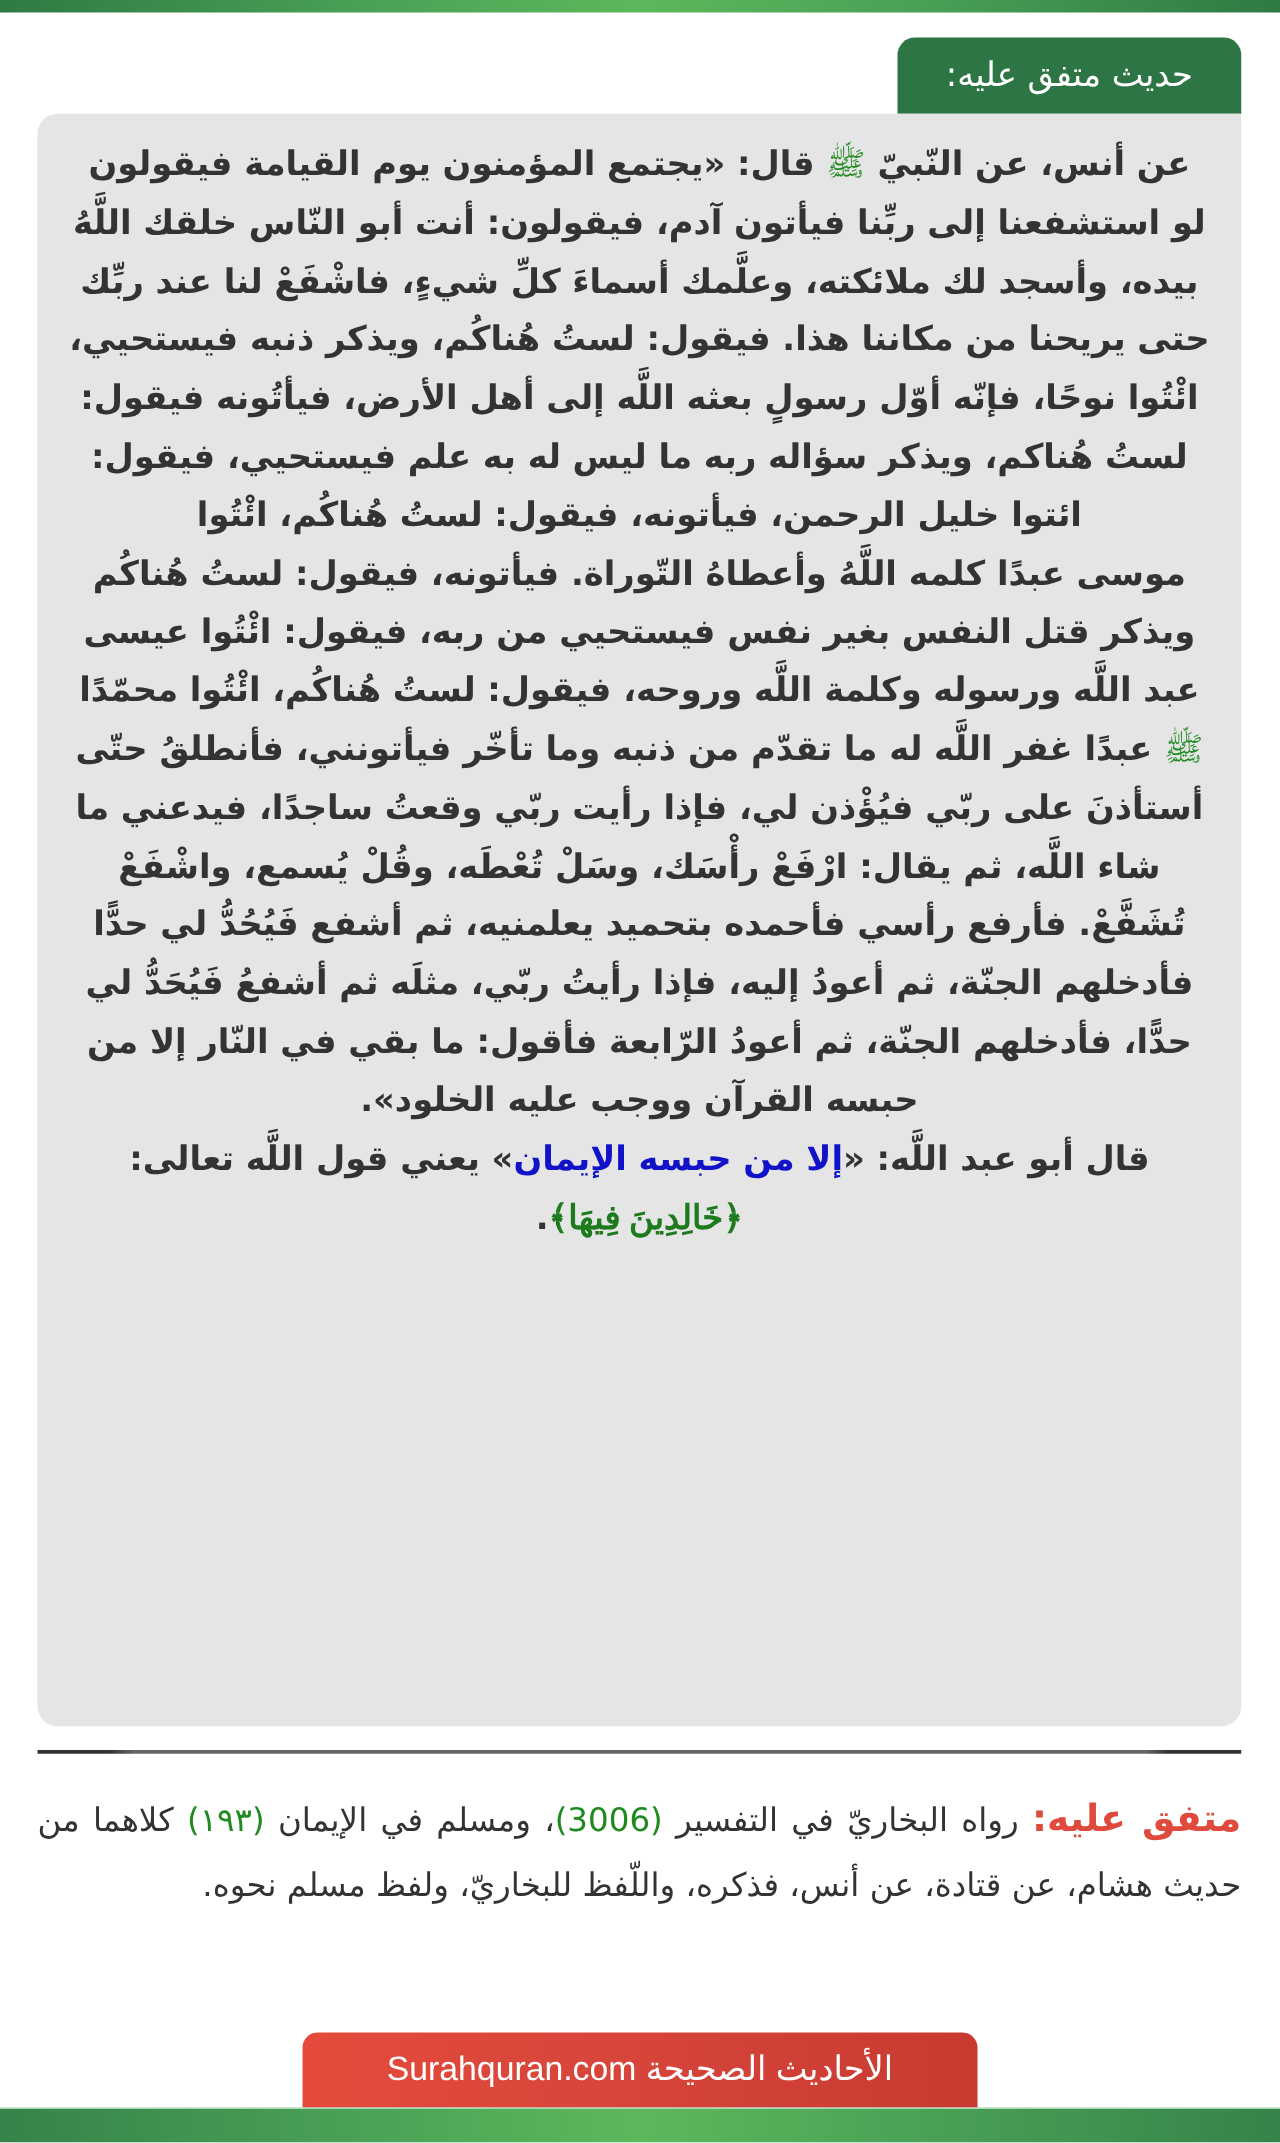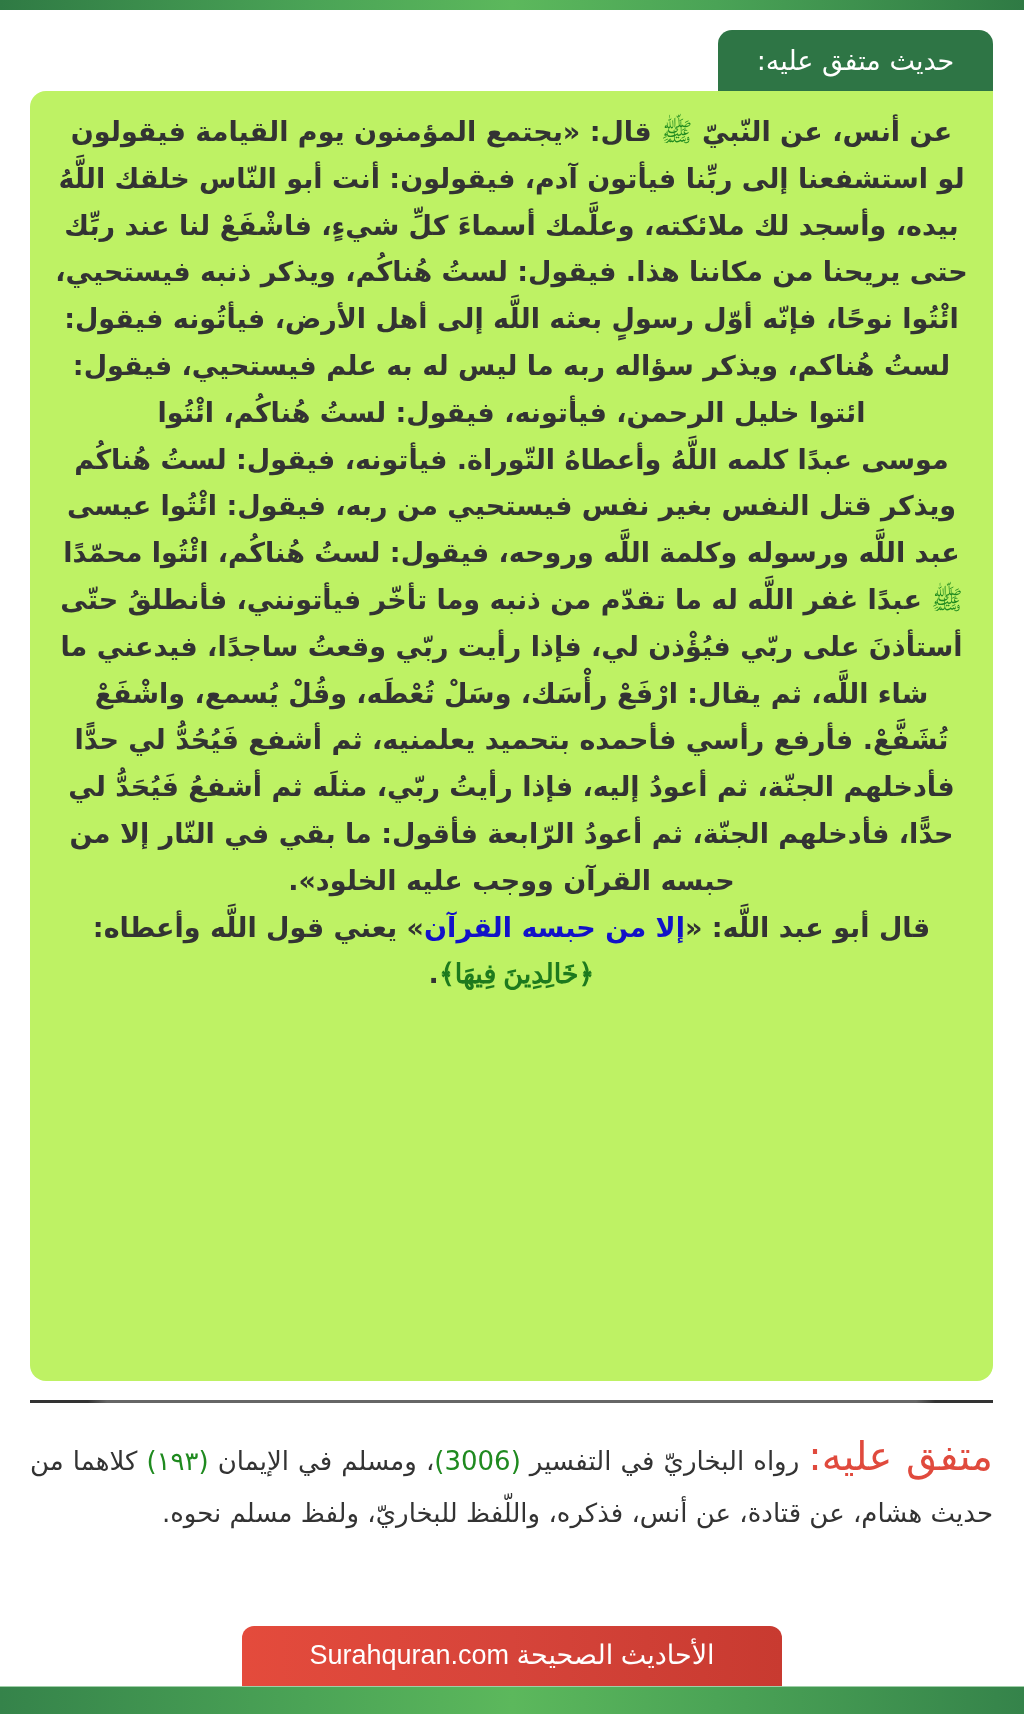--- a/index.html
+++ b/index.html
@@ -18,21 +18,21 @@
 
   .label-tab {
     position: absolute; left: 718px; top: 30px; width: 275px; height: 61px;
     background: #2e7545; border-radius: 14px 14px 0 0;
     color: #ffffff; font-size: 27px; line-height: 61px;
     text-align: center; direction: rtl; font-family: "DejaVu Sans", sans-serif;
   }
 
   .hadith-box {
     position: absolute; left: 30px; top: 91px; width: 963px; height: 1290px;
-    background: #bef264; border-radius: 0 0 16px 16px;
+    background: #e5e5e5; border-radius: 0 0 16px 16px;
     border-top-left-radius: 16px;
     padding: 18px 24px 0 24px;
   }
   .hadith-text {
     direction: rtl; text-align: center;
     font-size: 27px; font-weight: bold; line-height: 46.8px;
     color: #333333; font-family: "DejaVu Sans", sans-serif;
   }
   .pbuh { color: #1f8a1f; font-weight: normal; font-size: 26px; }
   .blue { color: #1212c8; }
@@ -42,21 +42,21 @@
     position: absolute; left: 30px; top: 1400px; width: 963px; height: 3px;
     background: linear-gradient(90deg, #333 0%, #333 6%, #666 8%, #666 92%, #333 94%, #333 100%);
   }
 
   .source {
     position: absolute; left: 30px; top: 1430px; width: 963px;
     direction: rtl; text-align: justify; text-align-last: right;
     font-size: 26px; line-height: 52px; color: #333333;
     font-family: "DejaVu Sans", sans-serif;
   }
-  .source-title { color: #e04a3d; font-weight: normal; font-size: 40px; }
+  .source-title { color: #e04a3d; font-weight: bold; font-size: 30px; }
   .num { color: #1f8a1f; margin-top: 20px; }
 
   .brand-button {
     position: absolute; left: 242px; top: 1626px; width: 540px; height: 60px;
     background: linear-gradient(90deg, #e44b3c 0%, #d6443a 50%, #c83a30 100%);
     border-radius: 12px 12px 0 0;
     color: #ffffff; font-size: 27px; line-height: 58px;
     text-align: center; direction: rtl; font-family: Liberation Sans, sans-serif;
   }
 </style>
@@ -68,21 +68,21 @@
 <div class="label-tab">حديث متفق عليه:</div>
 
 <div class="hadith-box">
   <p class="hadith-text">
     <span>عن أنس، عن النّبيّ</span>
     <span class="pbuh">ﷺ</span>
     <span>قال: «يجتمع المؤمنون يوم القيامة فيقولون لو استشفعنا إلى ربِّنا فيأتون آدم، فيقولون: أنت أبو النّاس خلقك اللَّهُ بيده، وأسجد لك ملائكته، وعلَّمك أسماءَ كلِّ شيءٍ، فاشْفَعْ لنا عند ربِّك حتى يريحنا من مكاننا هذا. فيقول: لستُ هُناكُم، ويذكر ذنبه فيستحيي، ائْتُوا نوحًا، فإنّه أوّل رسولٍ بعثه اللَّه إلى أهل الأرض، فيأتُونه فيقول: لستُ هُناكم، ويذكر سؤاله ربه ما ليس له به علم فيستحيي، فيقول: ائتوا خليل الرحمن، فيأتونه، فيقول: لستُ هُناكُم، ائْتُوا</span><br>
     <span>موسى عبدًا كلمه اللَّهُ وأعطاهُ التّوراة. فيأتونه، فيقول: لستُ هُناكُم ويذكر قتل النفس بغير نفس فيستحيي من ربه، فيقول: ائْتُوا عيسى عبد اللَّه ورسوله وكلمة اللَّه وروحه، فيقول: لستُ هُناكُم، ائْتُوا محمّدًا</span>
     <span class="pbuh">ﷺ</span>
     <span>عبدًا غفر اللَّه له ما تقدّم من ذنبه وما تأخّر فيأتونني، فأنطلقُ حتّى أستأذنَ على ربّي فيُؤْذن لي، فإذا رأيت ربّي وقعتُ ساجدًا، فيدعني ما شاء اللَّه، ثم يقال: ارْفَعْ رأْسَك، وسَلْ تُعْطَه، وقُلْ يُسمع، واشْفَعْ تُشَفَّعْ. فأرفع رأسي فأحمده بتحميد يعلمنيه، ثم أشفع فَيُحُدُّ لي حدًّا فأدخلهم الجنّة، ثم أعودُ إليه، فإذا رأيتُ ربّي، مثلَه ثم أشفعُ فَيُحَدُّ لي حدًّا، فأدخلهم الجنّة، ثم أعودُ الرّابعة فأقول: ما بقي في النّار إلا من حبسه القرآن ووجب عليه الخلود».</span><br>
-    <span>قال أبو عبد اللَّه: «</span><span class="blue">إلا من حبسه القرآن</span><span>» يعني قول اللَّه وأعطاه: </span><span class="quran">﴿خَالِدِينَ فِيهَا﴾</span><span>.</span>
+    <span>قال أبو عبد اللَّه: «</span><span class="blue">إلا من حبسه الإيمان</span><span>» يعني قول اللَّه تعالى: </span><span class="quran">﴿خَالِدِينَ فِيهَا﴾</span><span>.</span>
   </p>
 </div>
 
 <div class="divider"></div>
 
 <p class="source">
   <span class="source-title">متفق عليه:</span><span> رواه البخاريّ في التفسير </span><span class="num">(3006)</span><span>، ومسلم في الإيمان </span><span class="num">(١٩٣)</span><span> كلاهما من حديث هشام، عن قتادة، عن أنس، فذكره، واللّفظ للبخاريّ، ولفظ مسلم نحوه.</span>
 </p>
 
 <div class="brand-button">الأحاديث الصحيحة Surahquran.com</div>

